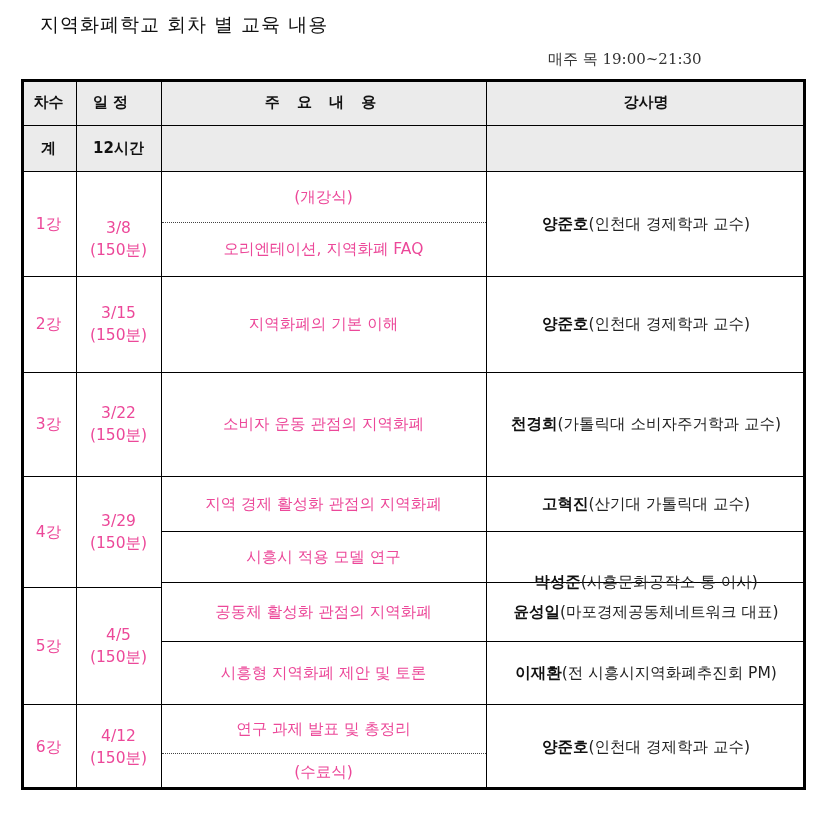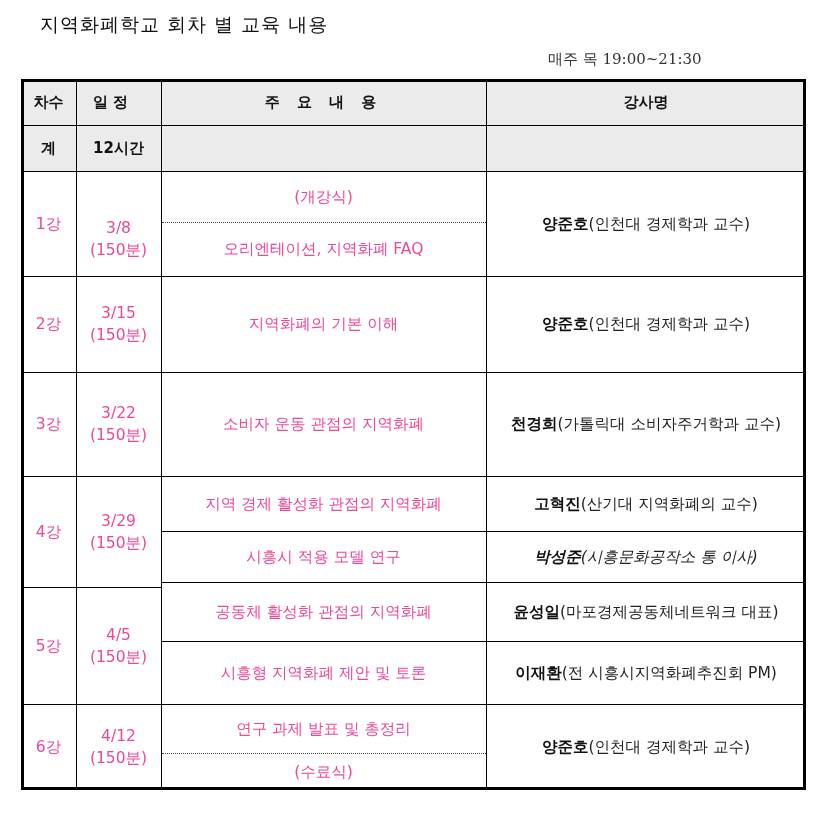--- a/index.html
+++ b/index.html
@@ -94,23 +94,23 @@
   </div>
 
   <div class="cell lect" style="left:21px;top:476px;width:55px;height:111px;">4강</div>
   <div class="cell lect multi" style="left:76px;top:476px;width:85px;height:111px;">
     <span>3/29</span>
     <span>(150분)</span>
   </div>
   <div class="cell lect" style="left:161px;top:476px;width:325px;height:55px;">지역 경제 활성화 관점의 지역화폐</div>
   <div class="cell lect" style="left:161px;top:531px;width:325px;height:51px;">시흥시 적용 모델 연구</div>
   <div class="cell name inst" style="left:486px;top:476px;width:320px;height:55px;">
-    <span><b>고혁진</b><span>(산기대 지역화폐의 교수)</span></span>
+    <span><b>고혁진</b><span>(산기대 가톨릭대 교수)</span></span>
   </div>
-  <div class="cell name inst" style="left:486px;top:531px;width:320px;height:51px;font-style:italic;">
+  <div class="cell name inst" style="left:486px;top:556px;width:320px;height:51px;">
     <span><b>박성준</b><span>(시흥문화공작소 통 이사)</span></span>
   </div>
 
   <div class="cell lect" style="left:21px;top:587px;width:55px;height:117px;">5강</div>
   <div class="cell lect multi" style="left:76px;top:587px;width:85px;height:117px;">
     <span>4/5</span>
     <span>(150분)</span>
   </div>
   <div class="cell lect" style="left:161px;top:582px;width:325px;height:59px;">공동체 활성화 관점의 지역화폐</div>
   <div class="cell lect" style="left:161px;top:641px;width:325px;height:63px;">시흥형 지역화폐 제안 및 토론</div>

